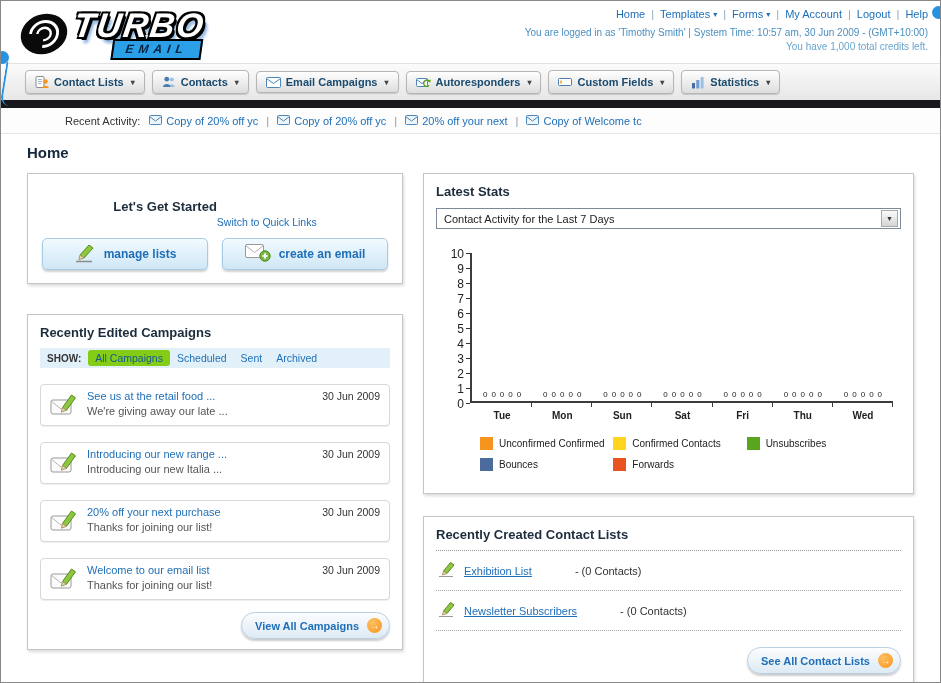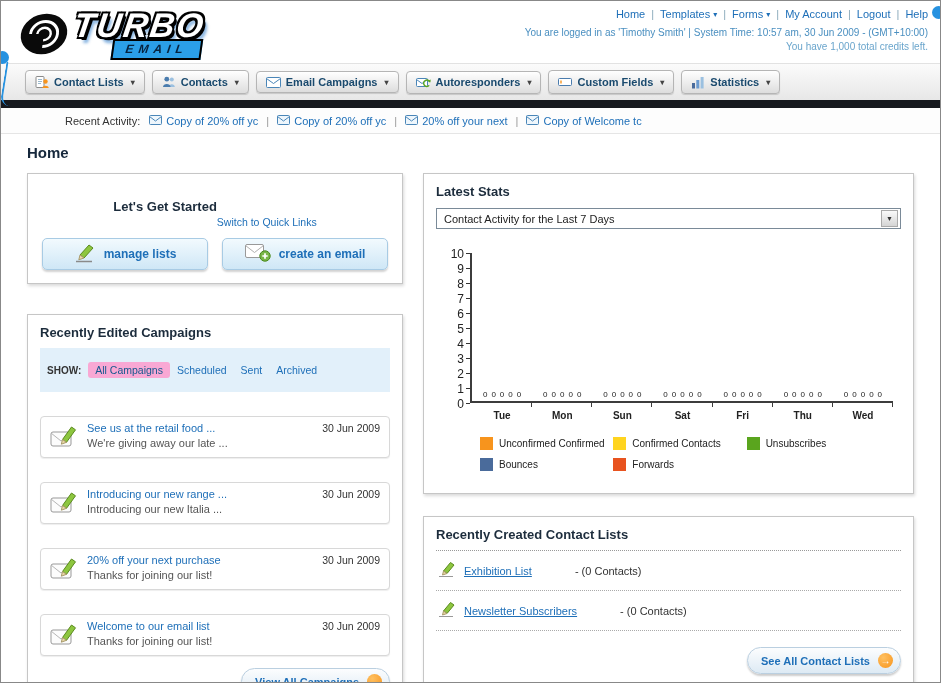--- a/index.html
+++ b/index.html
@@ -59,25 +59,25 @@
   .panel-title { font-size:13px; font-weight:bold; color:#1c2c3c; }
   .panel-head { display:flex; justify-content:center; align-items:center; }
   .link-sm { font-size:10.5px; color:#1e6fb8; cursor:pointer; text-decoration:none;margin-top:32px; }
 
   .gs-buttons { display:flex; gap:14px; margin:10px 2px 3px 2px; }
   .blue-btn { flex:1; height:32px; border-radius:5px; border:1px solid #a8cbe4; background:linear-gradient(#f2fafe,#cfe7f6);
     display:flex; align-items:center; justify-content:center; gap:8px; font-size:12px; font-weight:bold; color:#1e6fb8;
     cursor:pointer; box-shadow:0 2px 2px rgba(0,0,0,.18); font-family:inherit; }
 
   .camp-panel { margin-top:30px; }
-  .filter-bar { margin-top:8px; background:#e2f0fa; padding:16px 7px; display:flex; align-items:center; gap:4px; font-size:10.5px; }
+  .filter-bar { margin-top:8px; background:#e2f0fa; padding:4px 7px; display:flex; align-items:center; gap:4px; font-size:10.5px; }
   .show-label { font-weight:bold; color:#333; font-size:10px; margin-right:3px; }
   .filter { color:#1e6fb8; cursor:pointer; padding:2px 7px; text-decoration:none; }
-  .filter.active { background:#f9a8d4; border-radius:3px; color:#14588e; }
-  .camp-row { margin-top:24px; border:1px solid #d8d8d8; border-radius:4px; padding:5px 9px; display:flex; gap:9px;
+  .filter.active { background:#84cc16; border-radius:3px; color:#14588e; }
+  .camp-row { margin-top:16px; border:1px solid #d8d8d8; border-radius:4px; padding:5px 9px; display:flex; gap:9px;
     box-shadow:0 1px 1px rgba(0,0,0,.07); background:#fff; }
   .camp-icon { flex-shrink:0; padding-top:2px; }
   .camp-text { flex:1; }
   .camp-title { display:block; font-size:11px; color:#1e6fb8; cursor:pointer; margin-bottom:3px; text-decoration:none; }
   .camp-sub { font-size:11px; color:#555; }
   .camp-date { font-size:10.5px; color:#333; white-space:nowrap; }
   .btn-row { display:flex; justify-content:flex-end; margin-top:12px; }
   .action-btn { display:inline-flex; align-items:center; gap:8px; padding:5px 7px 5px 13px; border-radius:14px;
     border:1px solid #bacfe0; background:linear-gradient(#fcfdfe,#ddeaf4); font-size:11px; font-weight:bold; color:#1e6fb8;
     cursor:pointer; box-shadow:0 2px 2px rgba(0,0,0,.2); font-family:inherit; }

